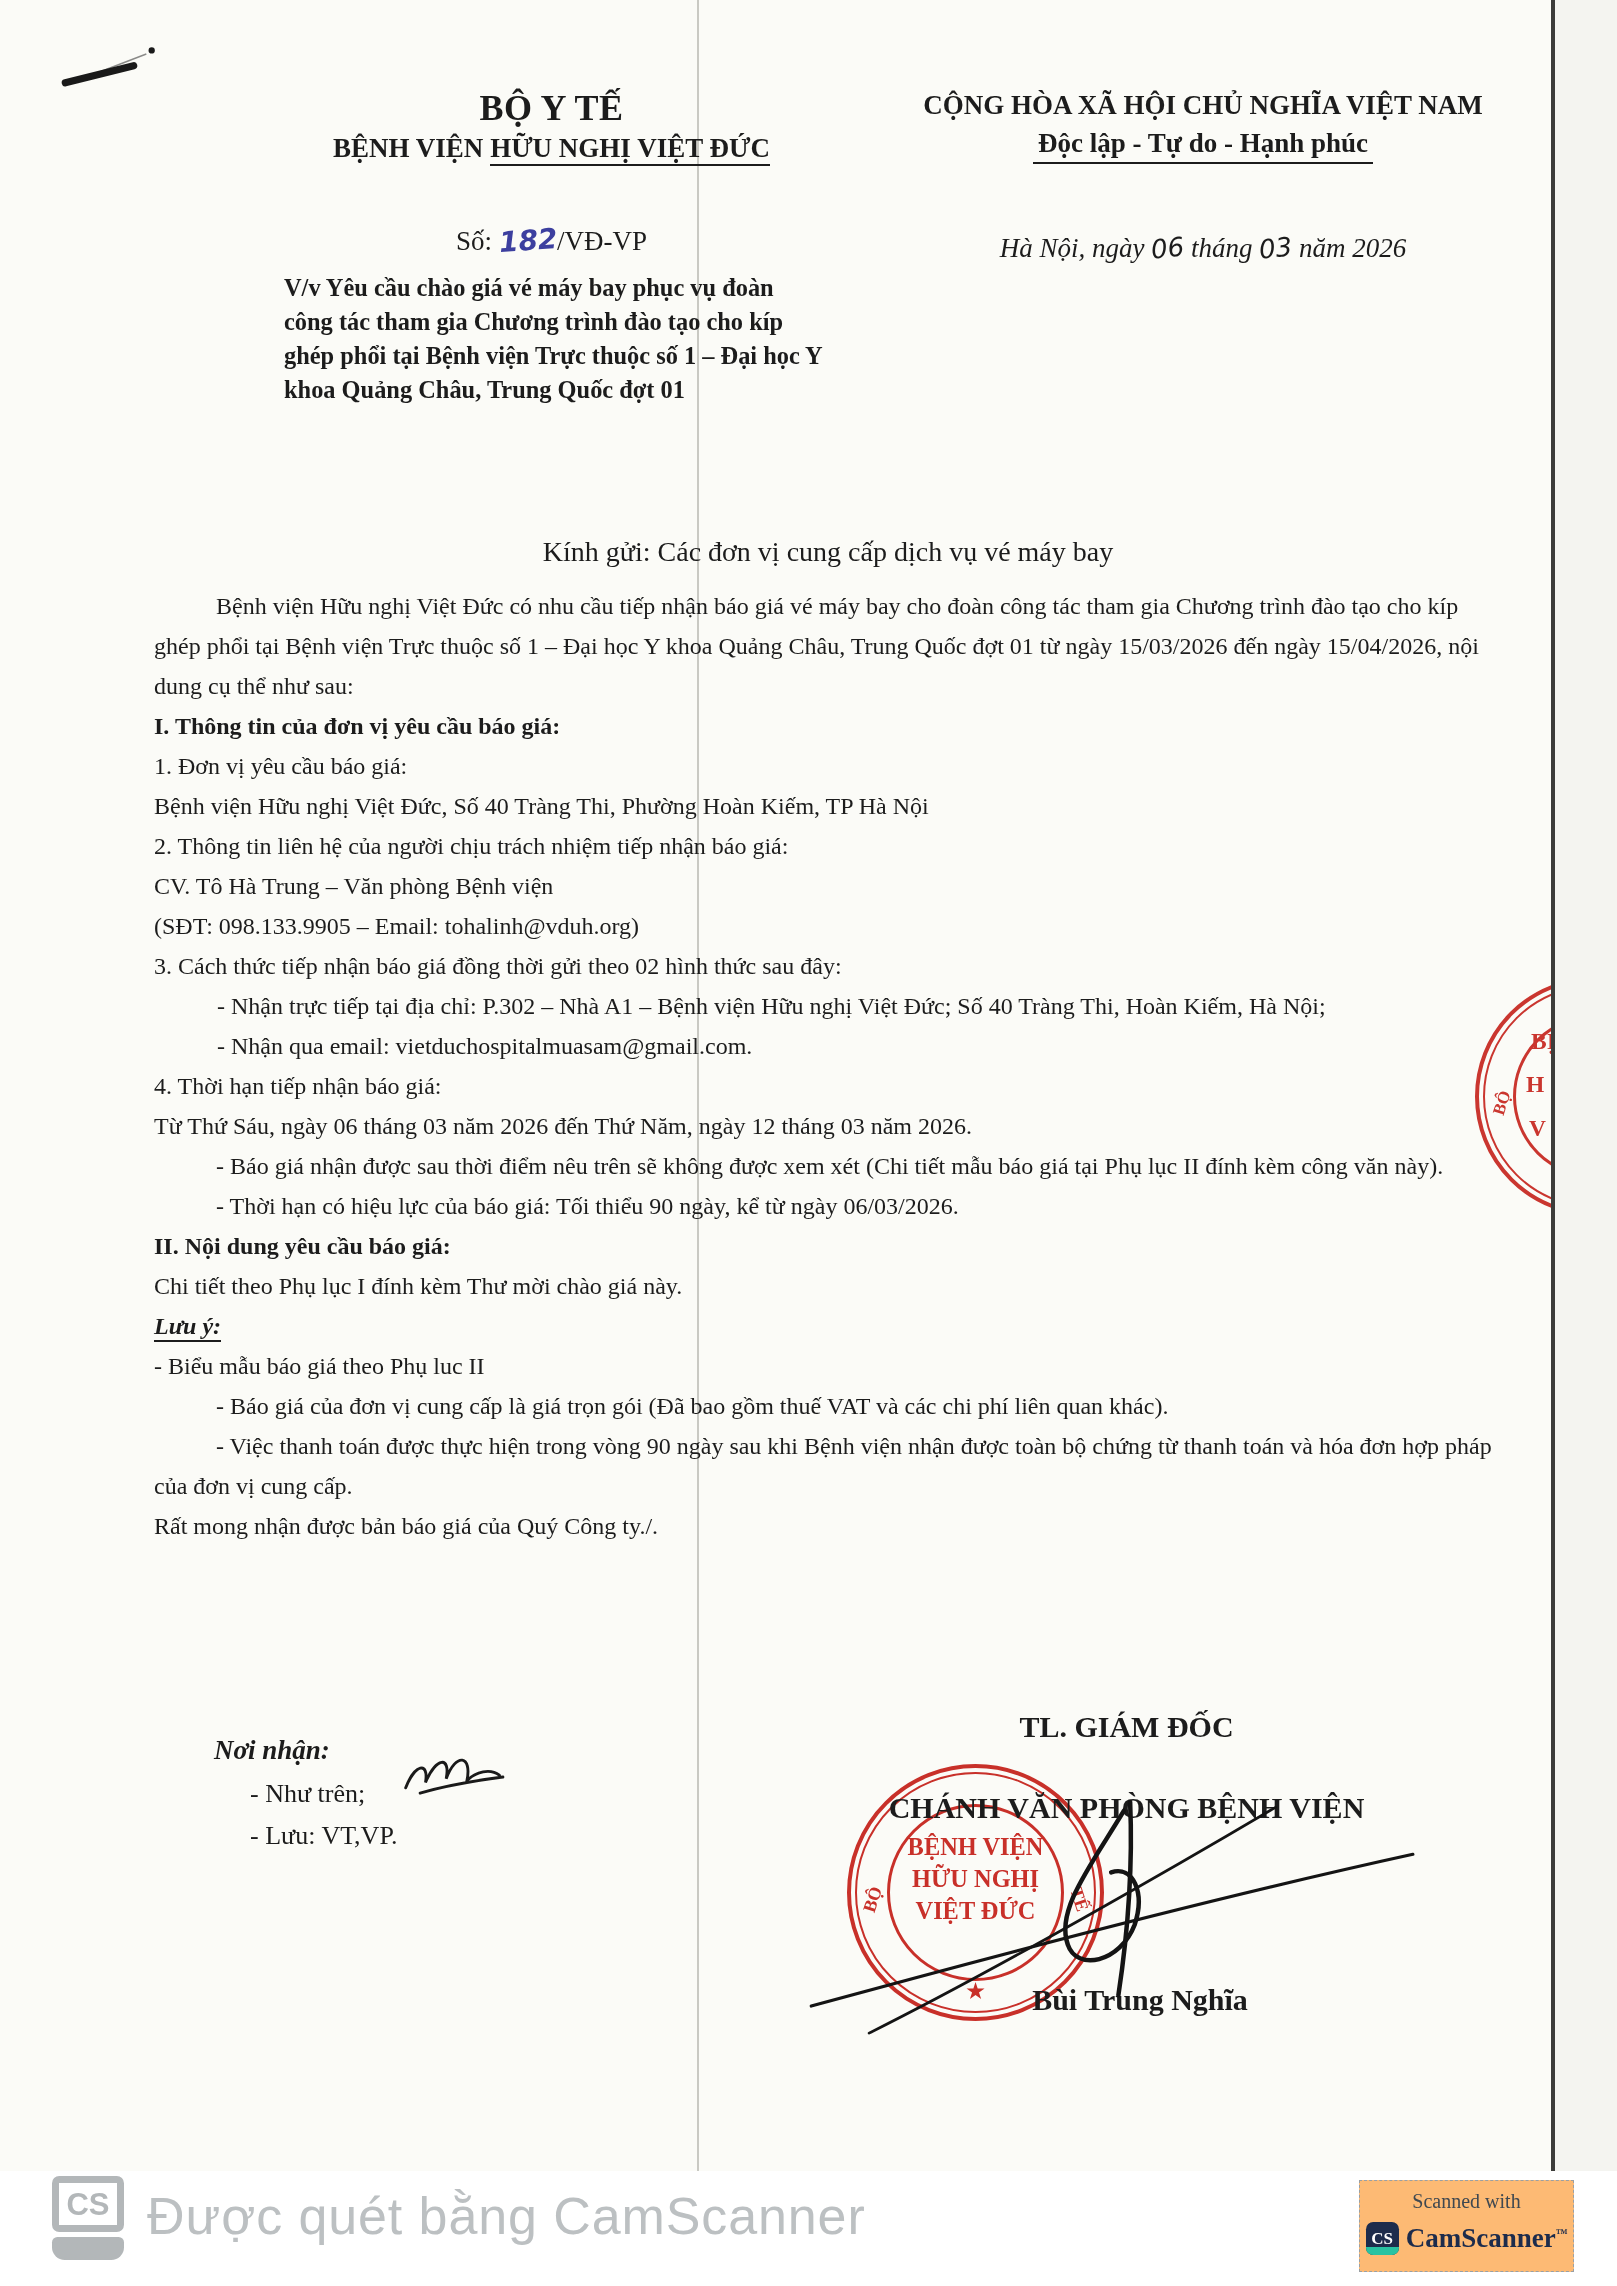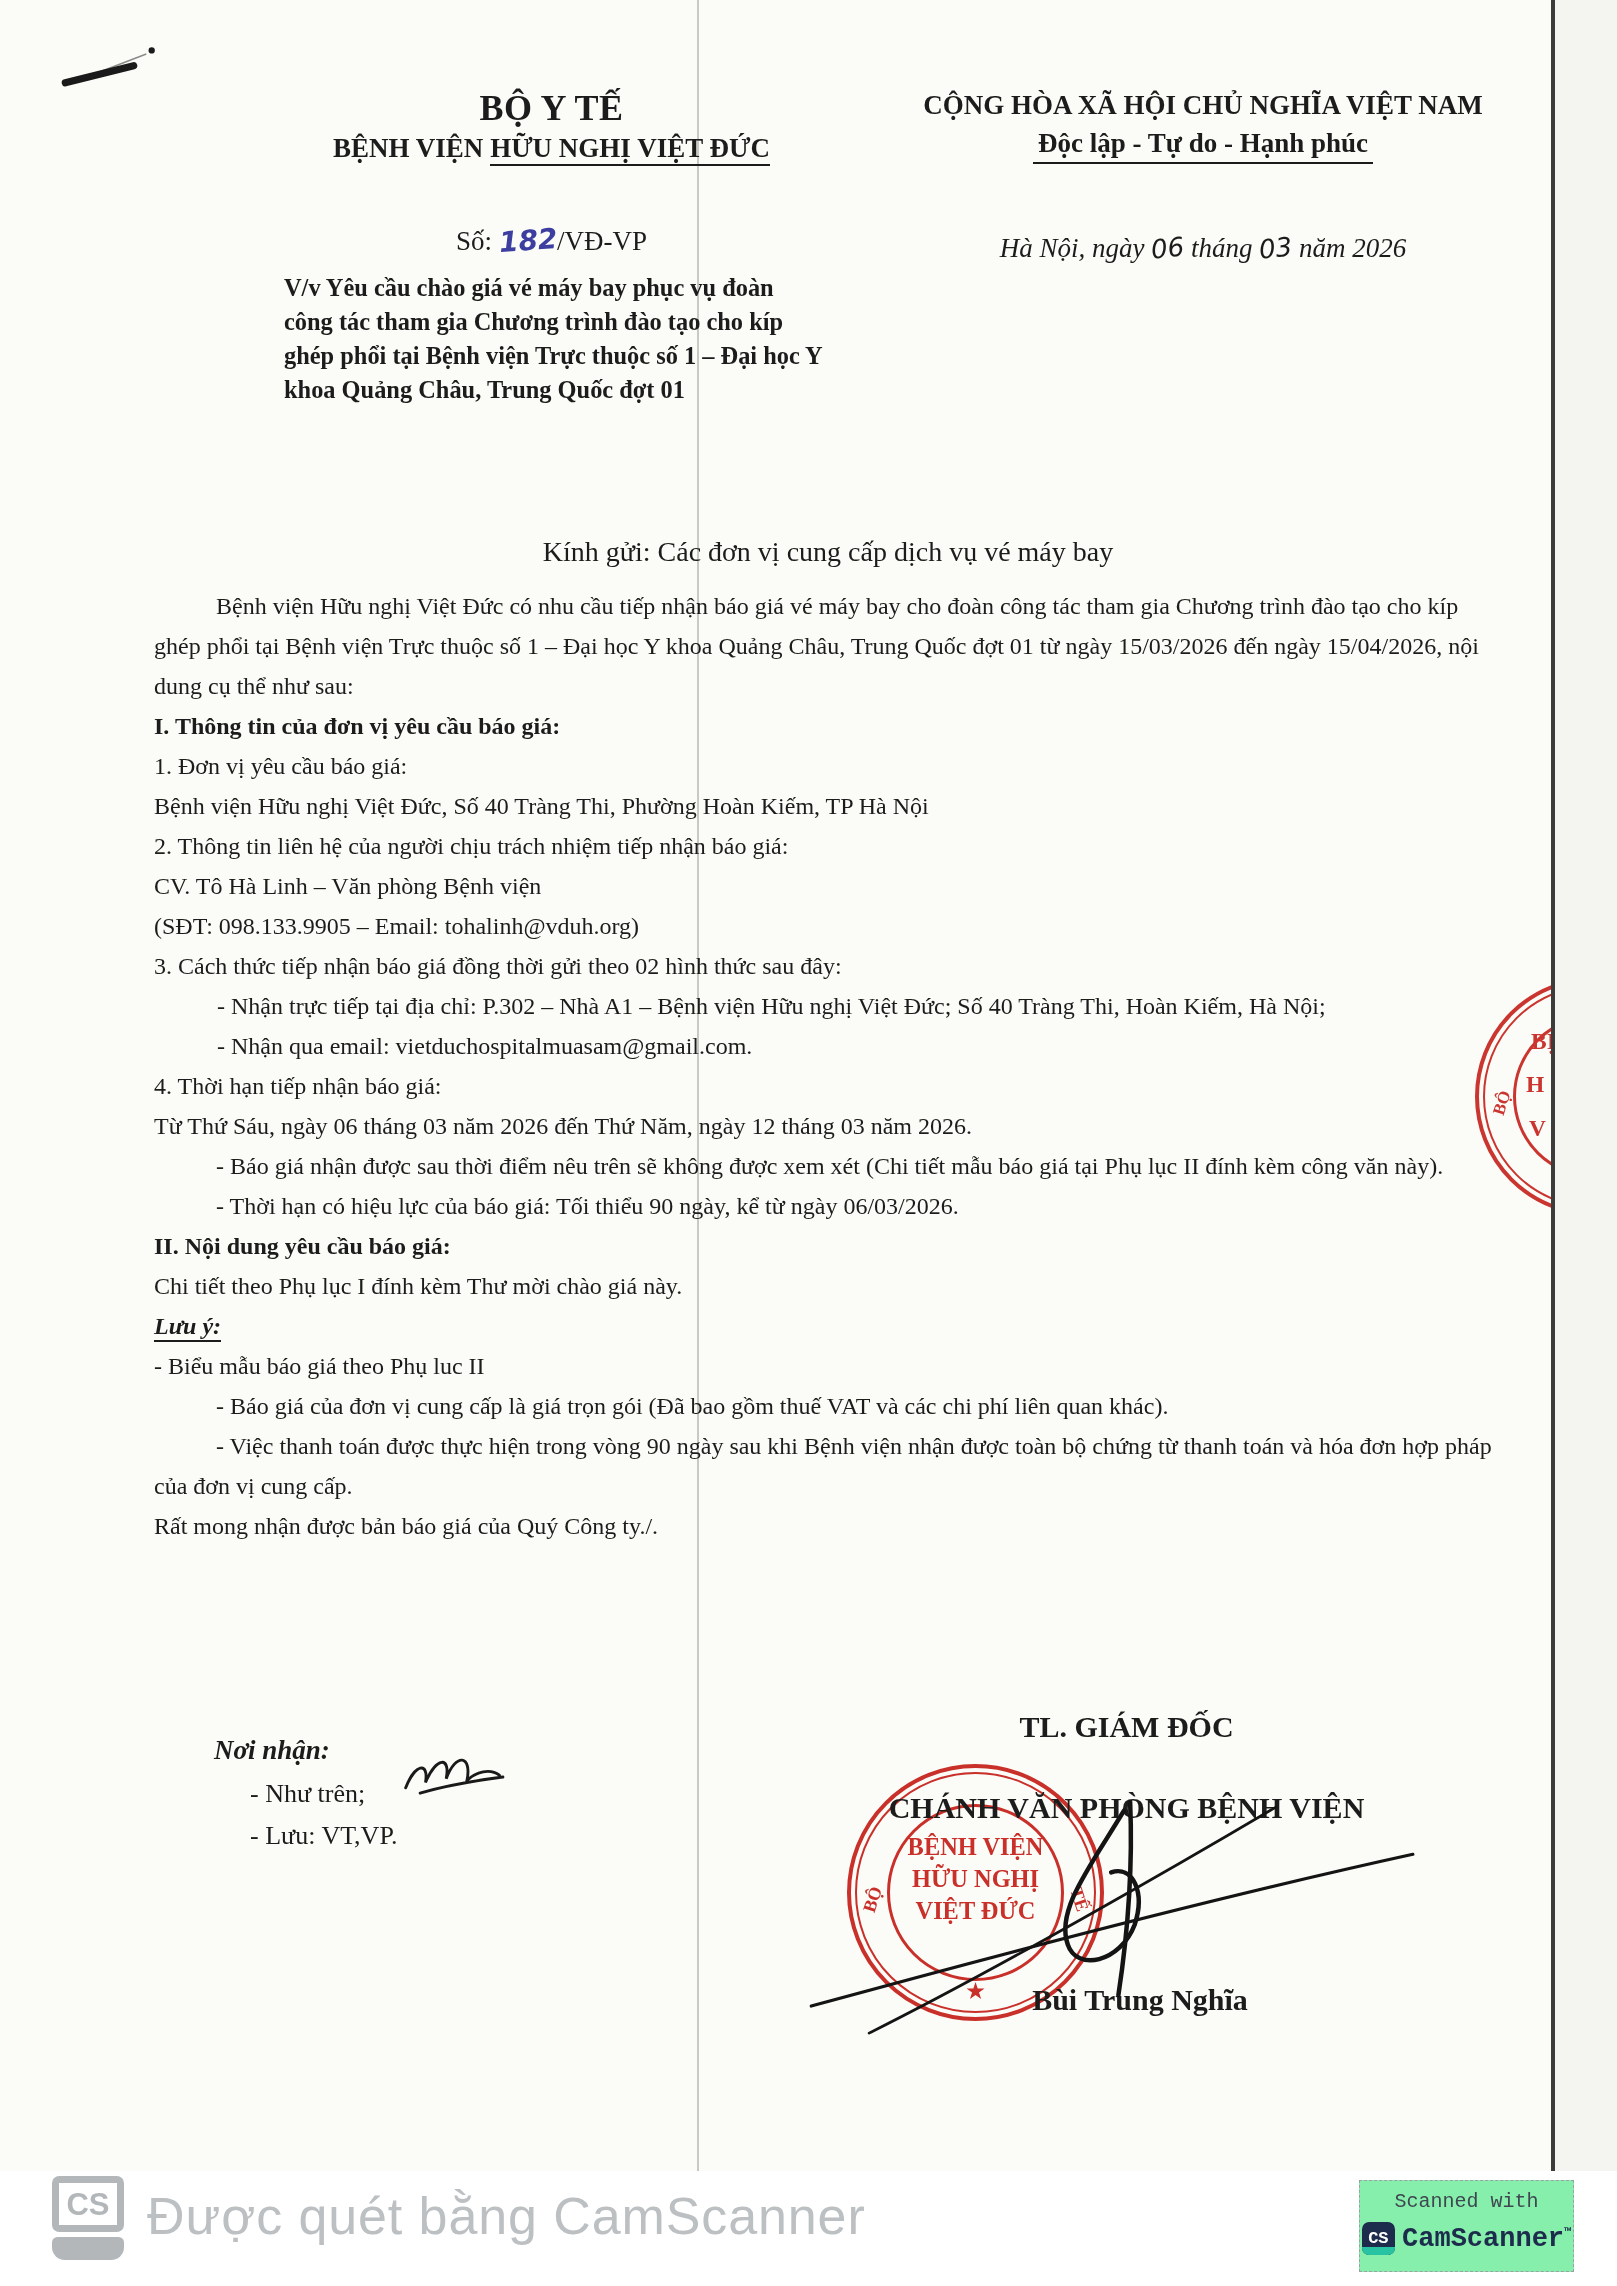--- a/index.html
+++ b/index.html
@@ -74,21 +74,21 @@
   .edge-stamp .el{position:absolute; color:#c5211a; font-weight:bold; font-size:23.5px; font-family:"Liberation Serif","DejaVu Serif",serif;}
   .edge-stamp .arc{position:absolute; left:14.5px; top:116px; color:#c5211a; font-weight:bold; font-size:17px; transform:rotate(-72deg);}
 
   svg.overlay{position:absolute; z-index:4;}
 
   
   .ws-icon{position:absolute; left:52px; top:2176px; width:72px; height:87px;}
   .ws-icon .sq{box-sizing:border-box; width:72px; height:56px; border:7.2px solid #b3b7b9; border-radius:7.2px; color:#b3b7b9; font-family:"Liberation Sans","DejaVu Sans",sans-serif; font-weight:bold; font-size:31px; text-align:center; line-height:43px; background:#fff;}
   .ws-icon .tab{width:72px; height:23.5px; margin-top:4.5px; background:#b3b7b9; border-radius:5.4px 5.4px 12.7px 12.7px;}
   .ws-text{position:absolute; left:147px; top:2186px; font-family:"Liberation Sans","DejaVu Sans",sans-serif; font-size:52px; color:#bcc0c2; letter-spacing:0.9px;}
-  .scan-box{position:absolute; left:1359px; top:2180px; width:215px; height:92px; border:1.8px dashed #9aa0a4; background:#86efac; text-align:center; box-sizing:border-box; padding-top:9px; font-family:Liberation Mono, monospace;}
+  .scan-box{position:absolute; left:1359px; top:2180px; width:215px; height:92px; border:1.8px dashed #9aa0a4; background:#fdba74; text-align:center; box-sizing:border-box; padding-top:9px; font-family:Liberation Serif, serif;}
   .scan-box .sw{font-size:20px; color:#3f4850;}
   .scan-box .logo-row{margin-top:9px; display:flex; align-items:center; justify-content:center; gap:7.2px;}
   .cs-logo{width:33px; height:33px; border-radius:7.2px; background:linear-gradient(135deg,#1d2c4c 70%,#1d2c4c 70%); position:relative; color:#fff; font-weight:bold; font-size:17px; line-height:33px; text-align:center;}
   .cs-logo::after{content:""; position:absolute; left:0; bottom:0; width:33px; height:8.1px; background:#28c3a2; border-radius:0 0 7.2px 7.2px;}
   .cs-logo span{position:relative; z-index:1;}
   .cs-name{font-size:27px; font-weight:bold; color:#1d2c4c;}
   .cs-tm{font-size:11.8px; color:#1d2c4c; vertical-align:super;}
 </style>
 </head>
 <body>
@@ -123,21 +123,21 @@
   </div>
 
   <div class="salutation">Kính gửi: Các đơn vị cung cấp dịch vụ vé máy bay</div>
 
   <div class="doc-body">
     <p class="p-indent">Bệnh viện Hữu nghị Việt Đức có nhu cầu tiếp nhận báo giá vé máy bay cho đoàn công tác tham gia Chương trình đào tạo cho kíp ghép phổi tại Bệnh viện Trực thuộc số 1 – Đại học Y khoa Quảng Châu, Trung Quốc đợt 01 từ ngày 15/03/2026 đến ngày 15/04/2026, nội dung cụ thể như sau:</p>
     <p class="p-l1 bold">I. Thông tin của đơn vị yêu cầu báo giá:</p>
     <p class="p-l1">1. Đơn vị yêu cầu báo giá:</p>
     <p class="p-l2">Bệnh viện Hữu nghị Việt Đức, Số 40 Tràng Thi, Phường Hoàn Kiếm, TP Hà Nội</p>
     <p class="p-l1">2. Thông tin liên hệ của người chịu trách nhiệm tiếp nhận báo giá:</p>
-    <p class="p-l2">CV. Tô Hà Linh – Văn phòng Bệnh viện</p>
+    <p class="p-l2">CV. Tô Hà Trung – Văn phòng Bệnh viện</p>
     <p class="p-l2">(SĐT: 098.133.9905 – Email: tohalinh@vduh.org)</p>
     <p class="p-l1">3. Cách thức tiếp nhận báo giá đồng thời gửi theo 02 hình thức sau đây:</p>
     <p class="p-hang">- Nhận trực tiếp tại địa chỉ: P.302 – Nhà A1 – Bệnh viện Hữu nghị Việt Đức; Số 40 Tràng Thi, Hoàn Kiếm, Hà Nội;</p>
     <p class="p-hang">- Nhận qua email: vietduchospitalmuasam@gmail.com.</p>
     <p class="p-l1">4. Thời hạn tiếp nhận báo giá:</p>
     <p class="p-l2">Từ Thứ Sáu, ngày 06 tháng 03 năm 2026 đến Thứ Năm, ngày 12 tháng 03 năm 2026.</p>
     <p class="p-indent">- Báo giá nhận được sau thời điểm nêu trên sẽ không được xem xét (Chi tiết mẫu báo giá tại Phụ lục II đính kèm công văn này).</p>
     <p class="p-indent">- Thời hạn có hiệu lực của báo giá: Tối thiểu 90 ngày, kể từ ngày 06/03/2026.</p>
     <p class="p-l1 bold">II. Nội dung yêu cầu báo giá:</p>
     <p class="p-l1">Chi tiết theo Phụ lục I đính kèm Thư mời chào giá này.</p>

